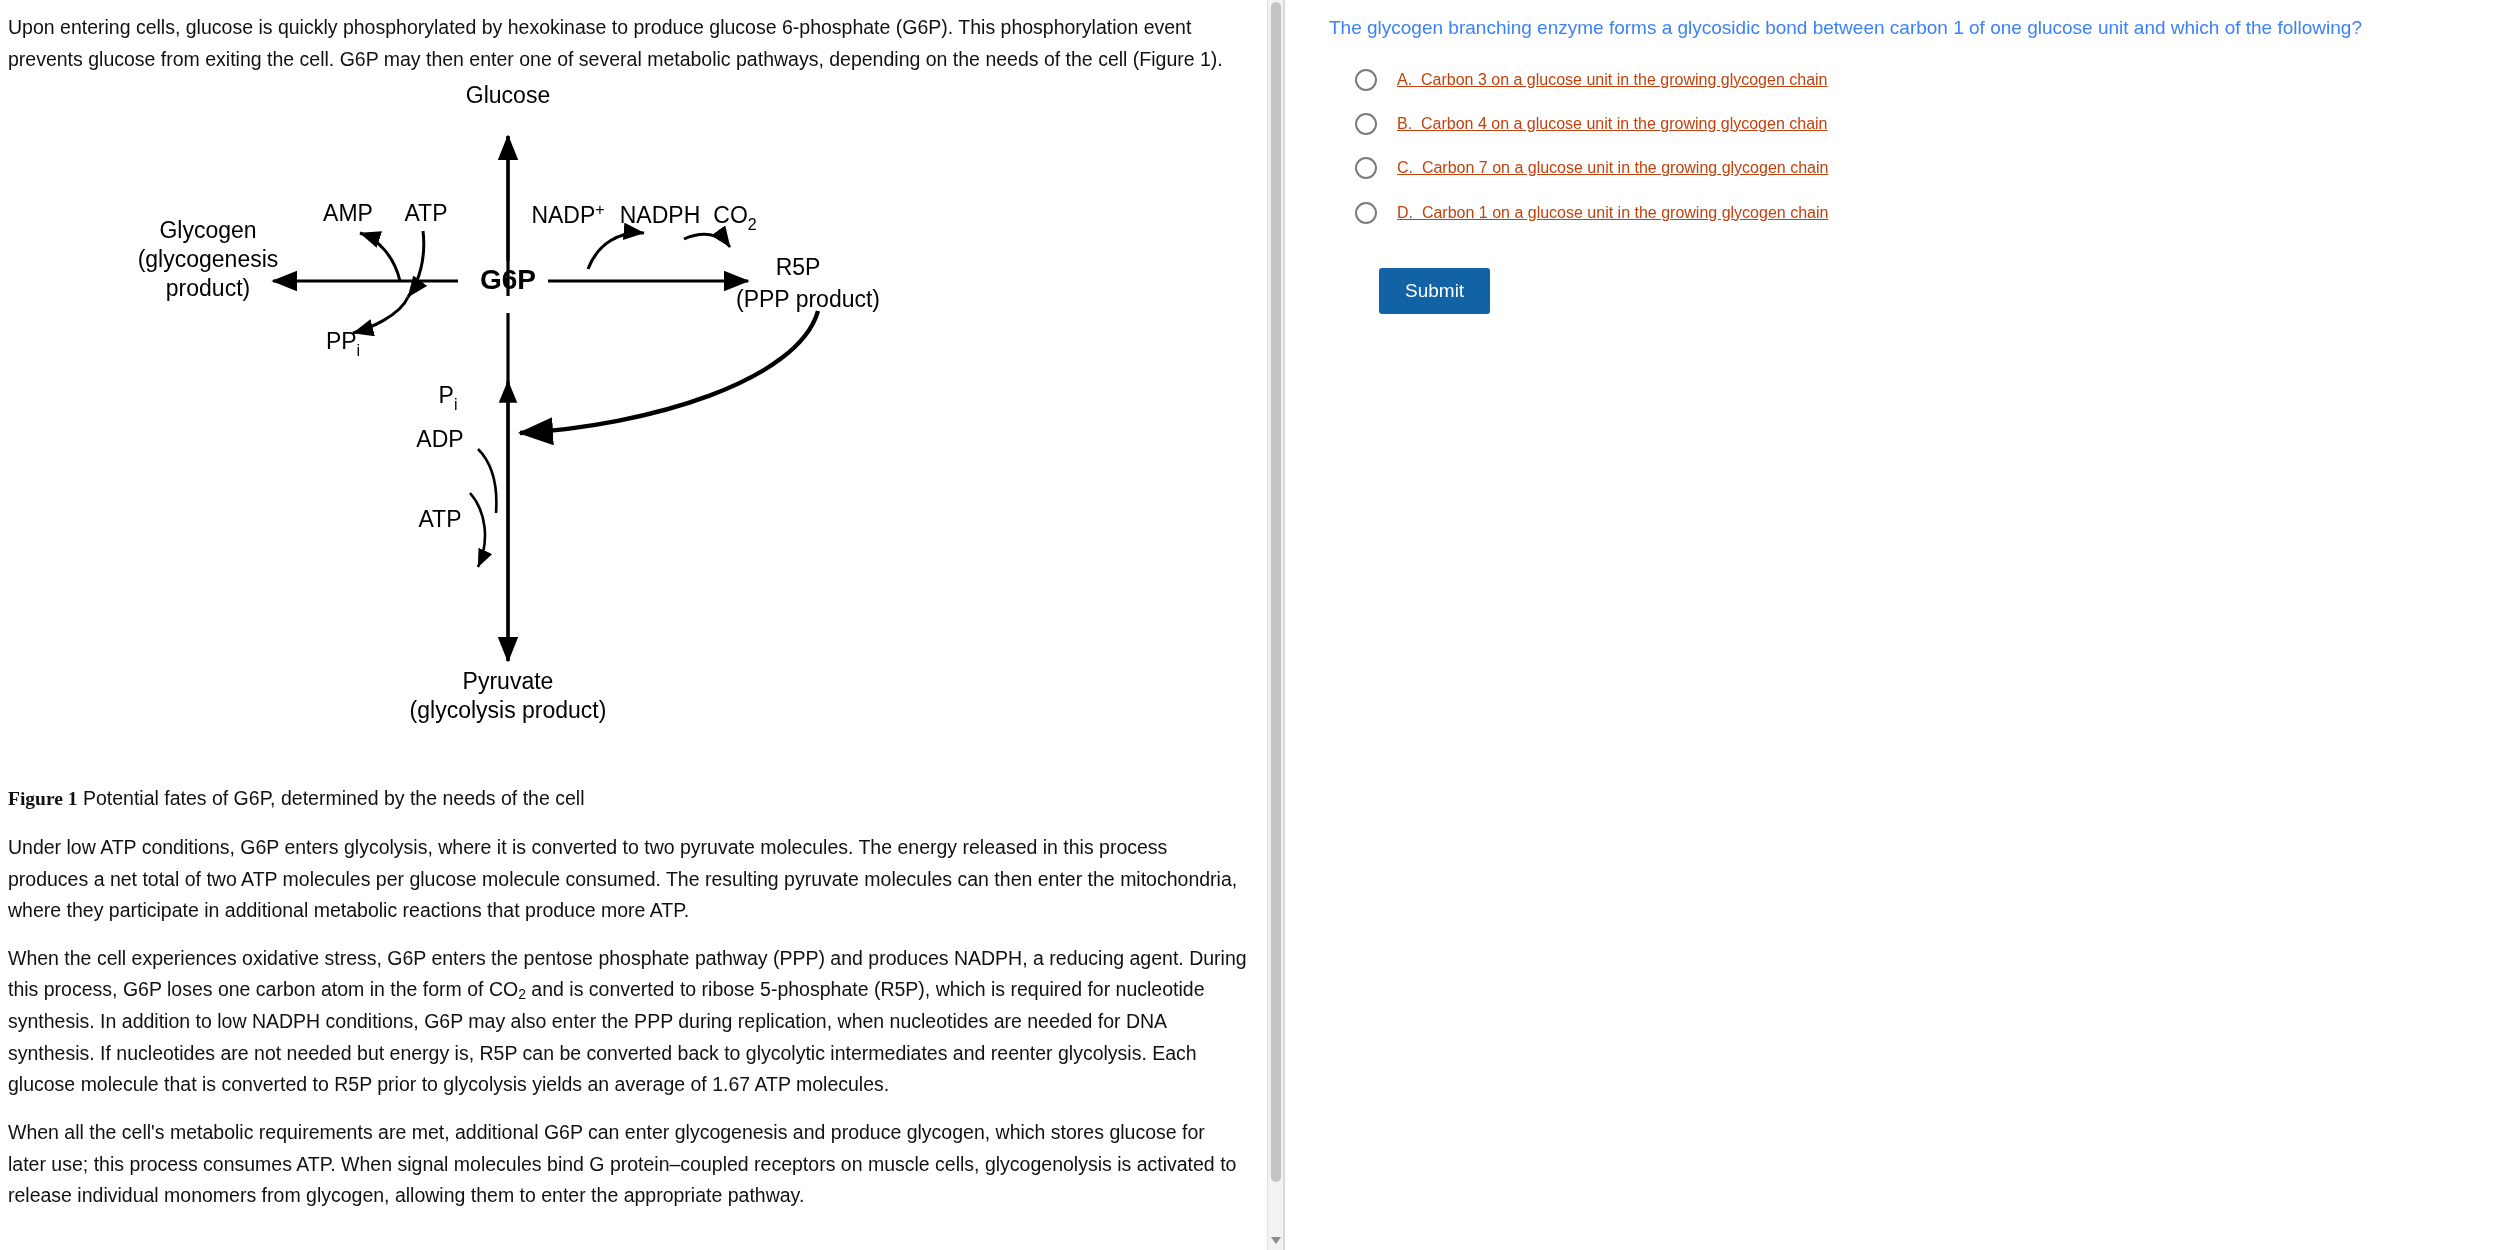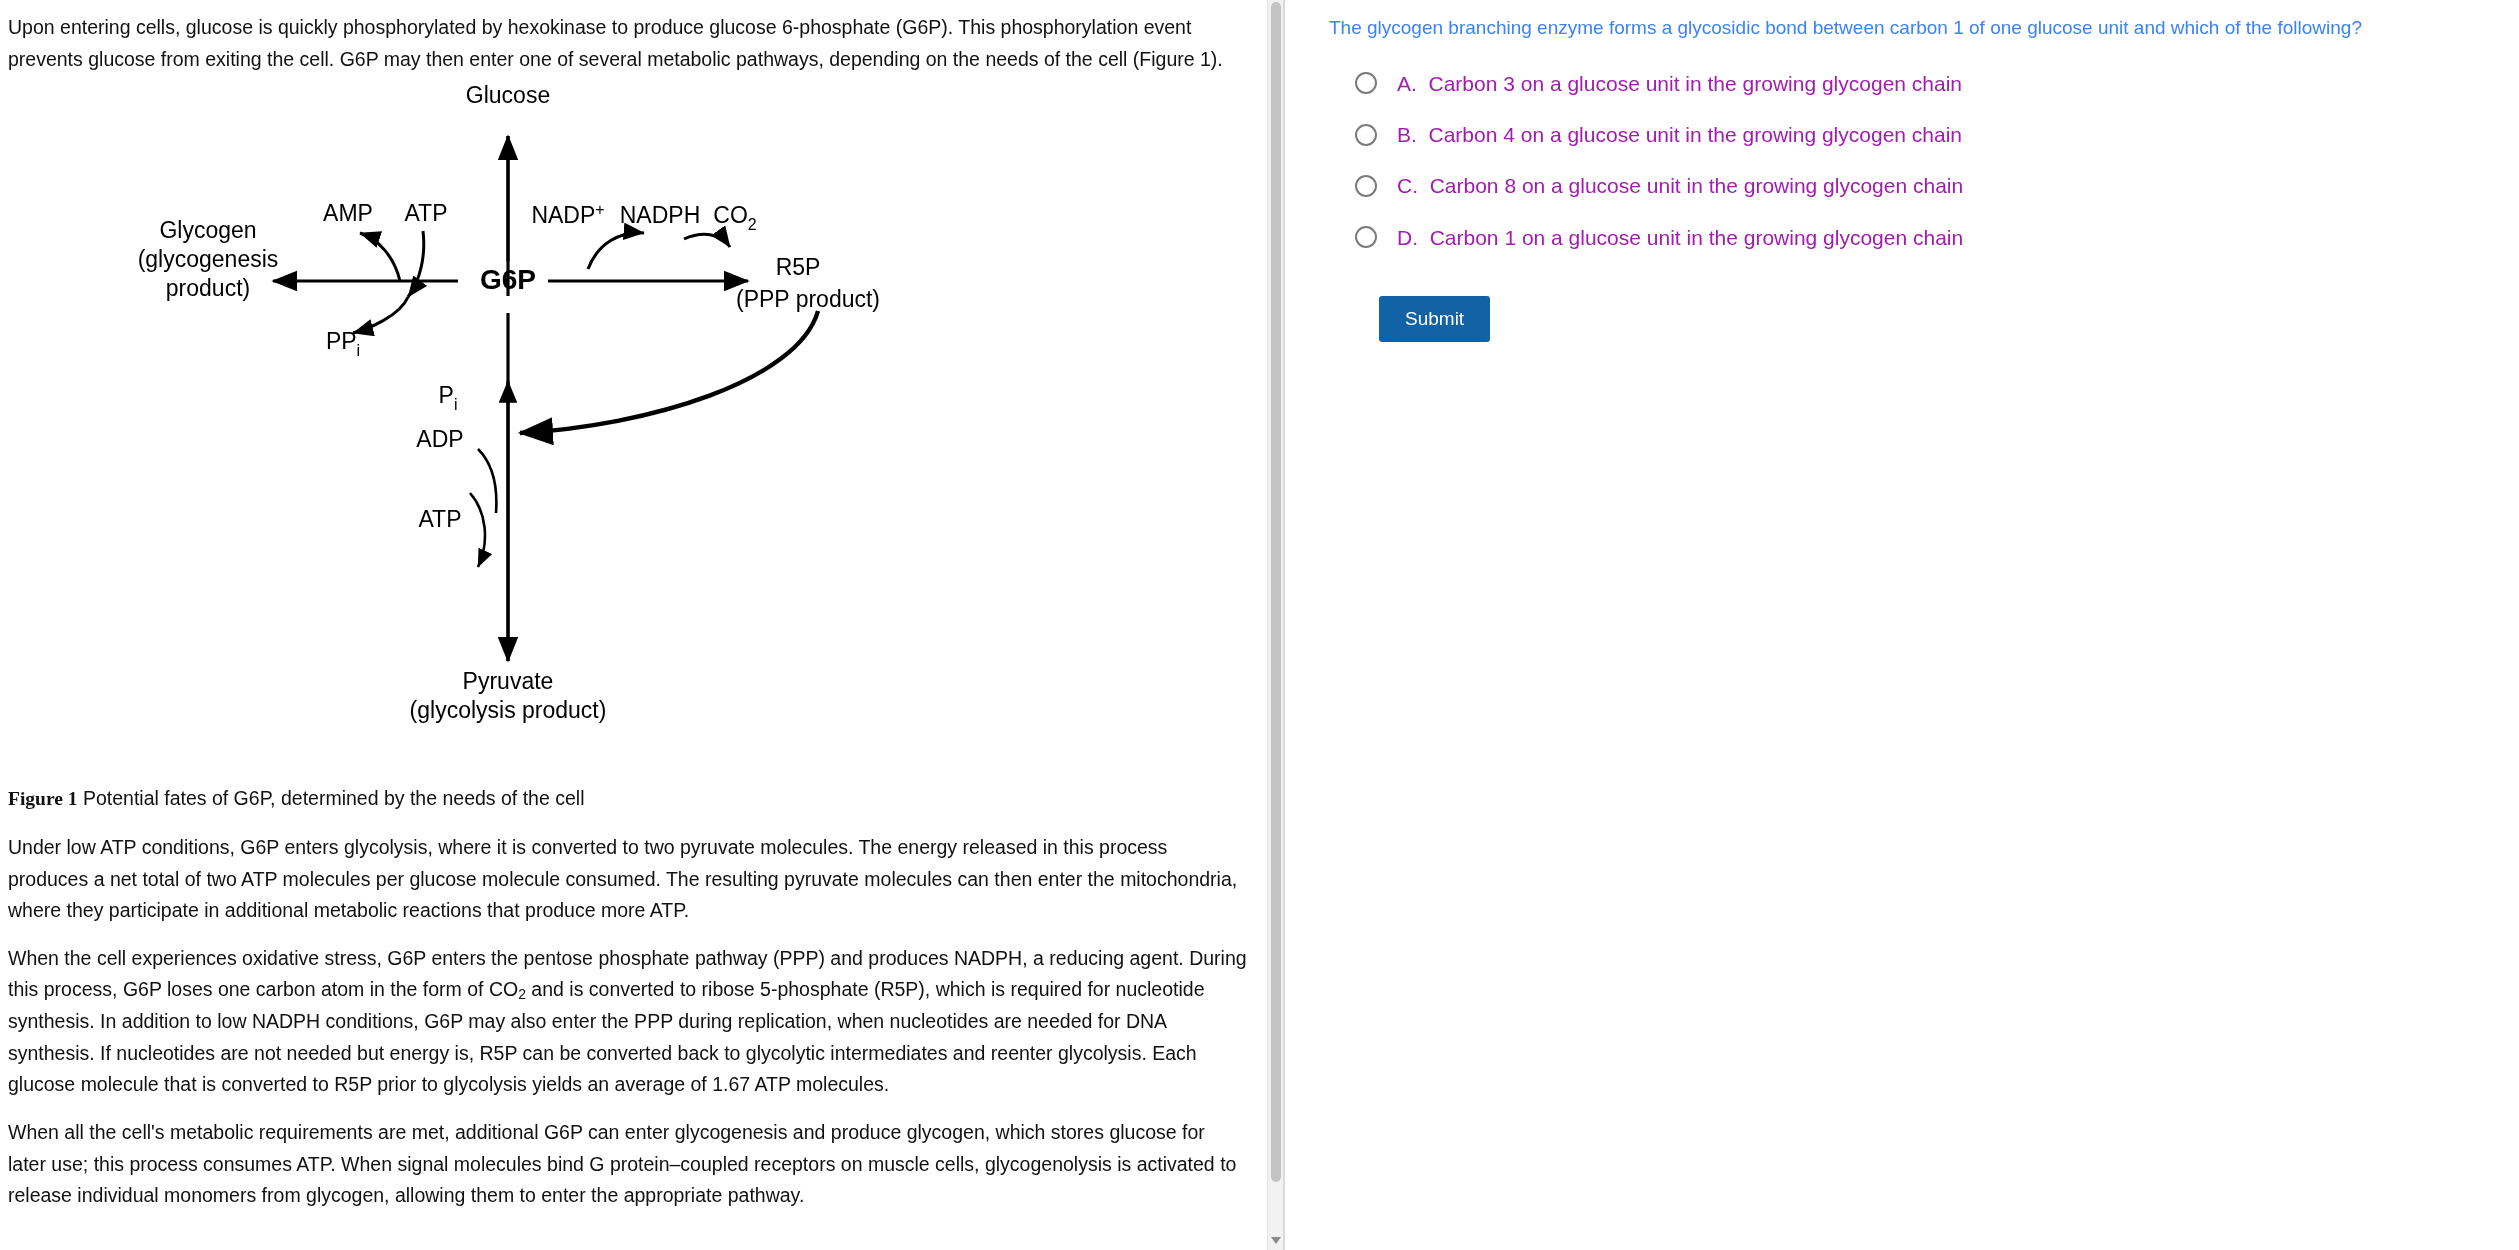--- a/index.html
+++ b/index.html
@@ -113,24 +113,25 @@
   .radio {
     width: 22px;
     height: 22px;
     border: 2px solid #7b7b7b;
     border-radius: 50%;
     background: #fff;
     flex: 0 0 auto;
     margin-right: 20px;
   }
   .choice-label {
-    font-size: 21px;
-    color: #a21caf;
+    font-size: 16px;
+    color: #c2410c;
     line-height: 1.4;
     white-space: pre;
+    text-decoration: underline;
   }
   .submit-btn {
     margin: 22px 0 12px 50px;
     background: #1163a6;
     color: #ffffff;
     border: none;
     border-radius: 3px;
     font-family: "Liberation Sans", sans-serif;
     font-size: 19px;
     padding: 12px 26px;
@@ -239,21 +240,21 @@
       <li class="choice">
         <span class="radio"></span>
         <span class="choice-label">A.  Carbon 3 on a glucose unit in the growing glycogen chain</span>
       </li>
       <li class="choice">
         <span class="radio"></span>
         <span class="choice-label">B.  Carbon 4 on a glucose unit in the growing glycogen chain</span>
       </li>
       <li class="choice">
         <span class="radio"></span>
-        <span class="choice-label">C.  Carbon 8 on a glucose unit in the growing glycogen chain</span>
+        <span class="choice-label">C.  Carbon 7 on a glucose unit in the growing glycogen chain</span>
       </li>
       <li class="choice">
         <span class="radio"></span>
         <span class="choice-label">D.  Carbon 1 on a glucose unit in the growing glycogen chain</span>
       </li>
     </ul>
 
     <button class="submit-btn" style="background: rgb(17, 99, 166);">Submit</button>
   </div>
 

